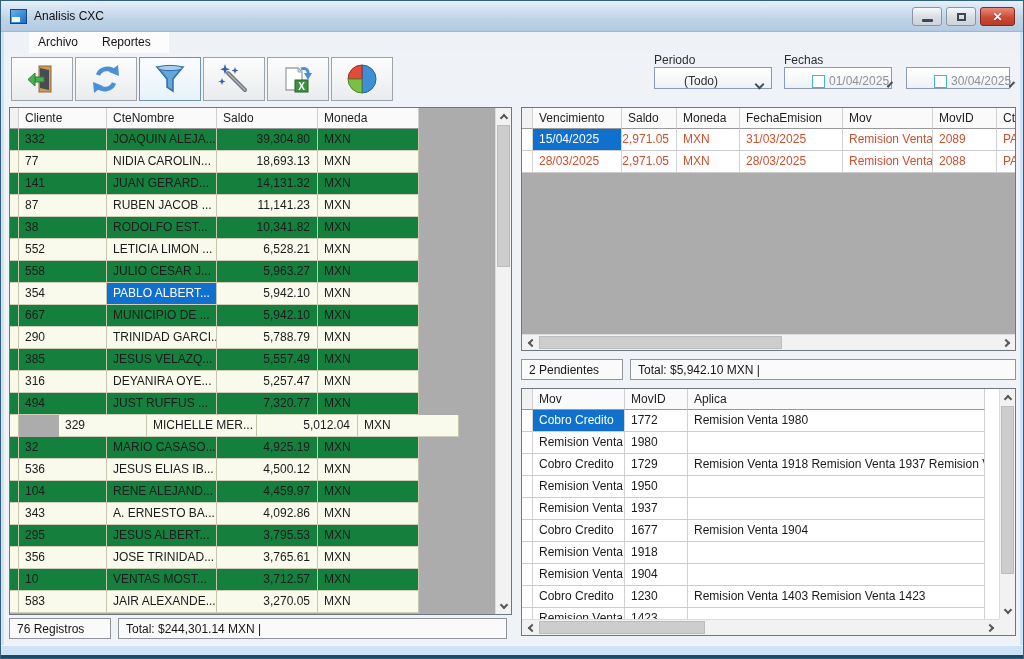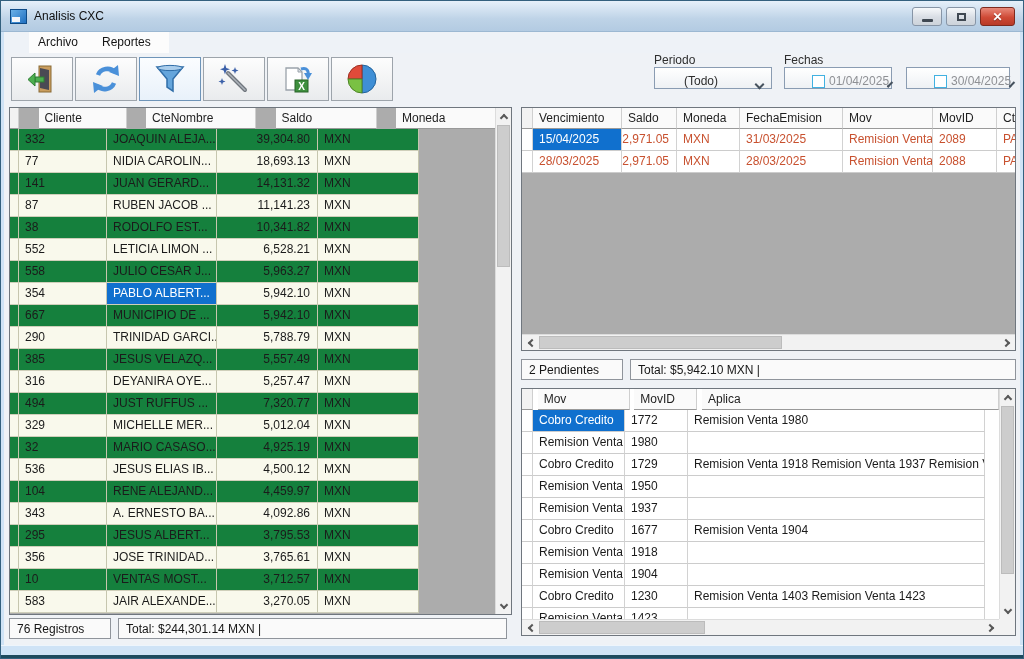--- a/index.html
+++ b/index.html
@@ -43,21 +43,21 @@
   .combo .val { padding-left:6px; color:#2c2c2c; flex:1; }
   .datebox .val { padding-left:4px; color:#8e9094; flex:1; }
   .chev { width:7px; height:7px; border-right:2px solid #46525e; border-bottom:2px solid #46525e;
     transform:rotate(45deg); margin:-3px 8px 0 0; }
   .cbx { width:13px; height:13px; background:#fff; border:1px solid #41b1e1; margin-left:4px; flex:none; }
 
   
   .panel { position:absolute; border:1px solid #6f767e; background:#acacac; overflow:hidden; }
   .grid-host { position:absolute; left:0; top:0; }
   .g-row { display:flex; height:22px; }
-  .g-row.g-header { height:21px;justify-content:space-between; }
+  .g-row.g-header { height:21px; }
   .g-cell { flex:none; overflow:hidden; white-space:nowrap; padding:3px 0 0 6px; }
   .g-header .g-cell { background:#fafafa; border-right:1px solid #cfcfcf; border-bottom:1px solid #999999; color:#1e1e1e; }
   .g-header .g-rowhdr { background:#f2f2f2; }
   .g-rowhdr { background:#f4f4f4; border-right:1px solid #9a9a9a; border-bottom:1px solid #cfcfcf; padding:0; }
   .g-data .g-cell { background:#fff; border-right:1px solid #d2d2d2; border-bottom:1px solid #cccccc; }
   .g-striped .g-data.even .g-cell { background:#15803d; border-right-color:#c6c6ae; border-bottom-color:#cfcfba; }
   .g-striped .g-data.odd  .g-cell { background:#f9f9ec; border-right-color:#c6c6ae; border-bottom-color:#cfcfba; }
   .g-data .g-cell.num { text-align:right; padding-right:7px; padding-left:0; }
   .g-data.orange .g-cell { color:#c8512f; }
   .g-cell.sel { background:#1070ce !important; color:#fff !important; }
@@ -272,21 +272,21 @@
         </div>
         <div class="g-row g-data even">
           <div class="g-cell g-rowhdr" style="width: 9px;"></div>
           <div class="g-cell" style="width: 88px;">494</div>
           <div class="g-cell" style="width: 110px;">JUST RUFFUS ...</div>
           <div class="g-cell num" style="width: 101px;">7,320.77</div>
           <div class="g-cell" style="width: 101px;">MXN</div>
         </div>
         <div class="g-row g-data odd">
           <div class="g-cell g-rowhdr" style="width: 9px;"></div>
-          <div class="g-cell" style="width: 88px;">329</div>
+          <div class="g-cell" style="width: 88px; margin-left: 40px;">329</div>
           <div class="g-cell" style="width: 110px;">MICHELLE MER...</div>
           <div class="g-cell num" style="width: 101px;">5,012.04</div>
           <div class="g-cell" style="width: 101px;">MXN</div>
         </div>
         <div class="g-row g-data even">
           <div class="g-cell g-rowhdr" style="width: 9px;"></div>
           <div class="g-cell" style="width: 88px;">32</div>
           <div class="g-cell" style="width: 110px;">MARIO CASASO...</div>
           <div class="g-cell num" style="width: 101px;">4,925.19</div>
           <div class="g-cell" style="width: 101px;">MXN</div>

